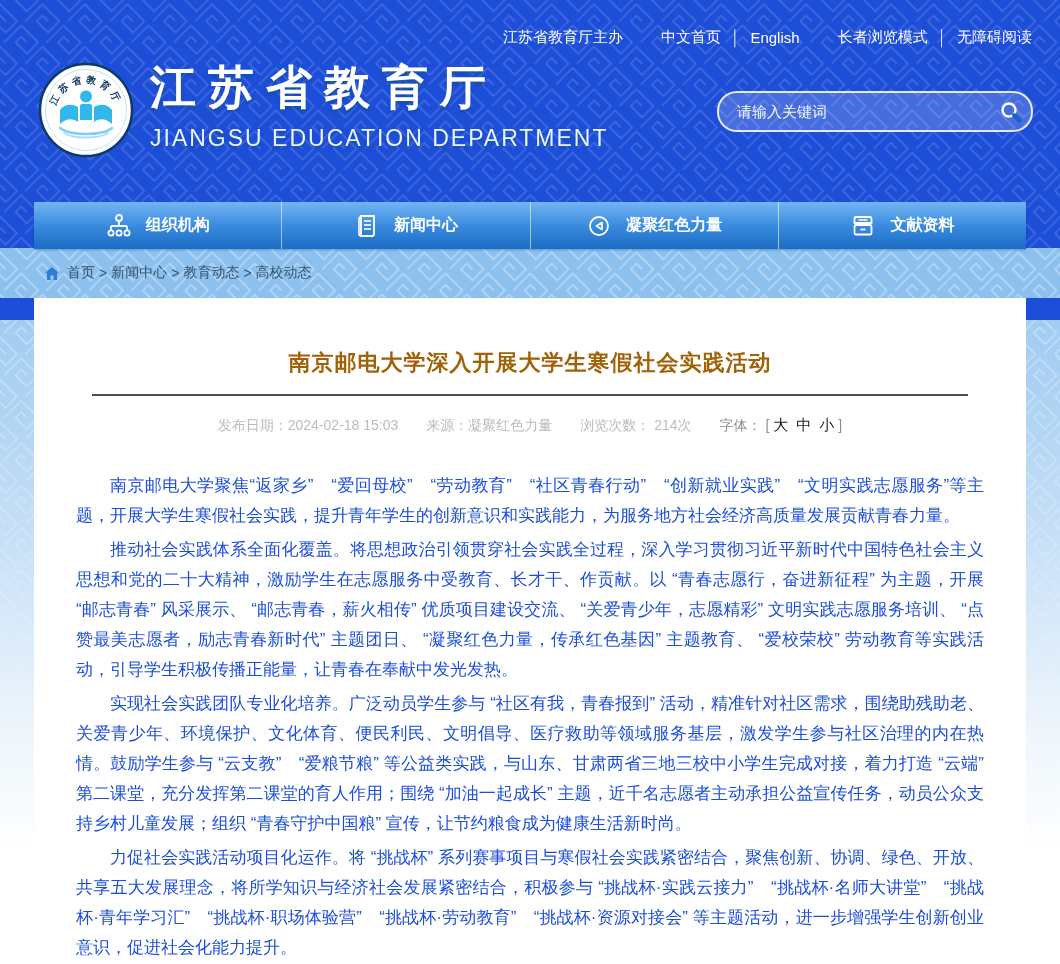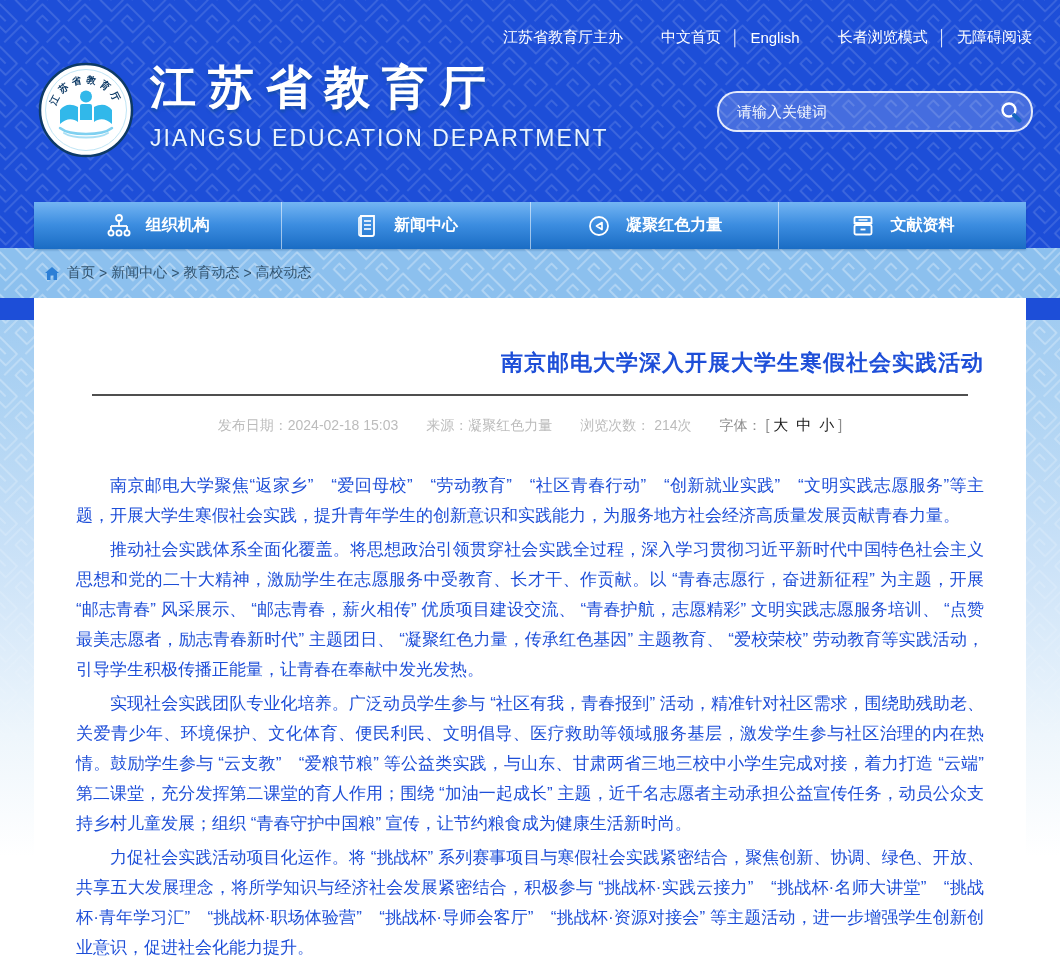--- a/index.html
+++ b/index.html
@@ -47,21 +47,21 @@
   .crumb-band{position:absolute;left:0;top:248px;width:1060px;height:50px;background:#8cc0ee;padding-left:16px;}
   .crumb{position:absolute;left:34px;top:0;width:992px;height:100%;display:flex;align-items:center;
     padding-left:10px;box-sizing:border-box;color:#33536e;font-size:14px;z-index:2;}
   .crumb .bc{cursor:pointer;}
   .crumb .bsep{margin:0 4px;}
   .crumb svg{margin-right:7px;}
 
   
   .card{position:absolute;left:34px;top:298px;width:992px;height:666px;background:#fff;z-index:2;
     box-sizing:border-box;padding:0 42px;}
-  .art-title{margin-top:50px;text-align:right;font-size:22px;font-weight:600;color:#1d4ed8;
+  .art-title{margin-top:50px;text-align:center;font-size:22px;font-weight:600;color:#a16207;
     letter-spacing:1px;}
   .title-rule{width:876px;height:2px;background:#4f4f4f;margin:16px auto 0;}
   .meta{margin-top:20px;display:flex;justify-content:center;align-items:center;gap:28px;
     font-size:14px;color:#bcbcbc;}
   .meta .seg{white-space:nowrap;}
   .meta .fontsize{color:#8d8d8d;}
   .meta .fs{color:#1a1a1a;cursor:pointer;margin:0 4px;font-size:15px;}
   .body-text{margin-top:36px;font-size:17px;line-height:30px;color:#1d4ed8;text-align:justify;}
   .body-text p{margin:0 0 4px;text-indent:2em;}
 </style>
@@ -211,19 +211,19 @@
       <span class="seg">发布日期：2024-02-18 15:03</span>
       <span class="seg">来源：凝聚红色力量</span>
       <span class="seg">浏览次数： 214次</span>
       <span class="seg fontsize">
         <span>字体： [</span><span class="fs">大</span><span class="fs">中</span><span class="fs">小</span><span>]</span>
       </span>
     </div>
 
     <div class="body-text">
       <p>南京邮电大学聚焦“返家乡”　“爱回母校”　“劳动教育”　“社区青春行动”　“创新就业实践”　“文明实践志愿服务”等主题，开展大学生寒假社会实践，提升青年学生的创新意识和实践能力，为服务地方社会经济高质量发展贡献青春力量。</p>
-      <p>推动社会实践体系全面化覆盖。将思想政治引领贯穿社会实践全过程，深入学习贯彻习近平新时代中国特色社会主义思想和党的二十大精神，激励学生在志愿服务中受教育、长才干、作贡献。以 “青春志愿行，奋进新征程” 为主题，开展 “邮志青春” 风采展示、 “邮志青春，薪火相传” 优质项目建设交流、 “青春护航，志愿精彩” 文明实践志愿服务培训、 “点赞最美志愿者，励志青春新时代” 主题团日、 “凝聚红色力量，传承红色基因” 主题教育、 “爱校荣校” 劳动教育等实践活动，引导学生积极传播正能量，让青春在奉献中发光发热。</p>
+      <p>推动社会实践体系全面化覆盖。将思想政治引领贯穿社会实践全过程，深入学习贯彻习近平新时代中国特色社会主义思想和党的二十大精神，激励学生在志愿服务中受教育、长才干、作贡献。以 “青春志愿行，奋进新征程” 为主题，开展 “邮志青春” 风采展示、 “邮志青春，薪火相传” 优质项目建设交流、 “关爱青少年，志愿精彩” 文明实践志愿服务培训、 “点赞最美志愿者，励志青春新时代” 主题团日、 “凝聚红色力量，传承红色基因” 主题教育、 “爱校荣校” 劳动教育等实践活动，引导学生积极传播正能量，让青春在奉献中发光发热。</p>
       <p>实现社会实践团队专业化培养。广泛动员学生参与 “社区有我，青春报到” 活动，精准针对社区需求，围绕助残助老、关爱青少年、环境保护、文化体育、便民利民、文明倡导、医疗救助等领域服务基层，激发学生参与社区治理的内在热情。鼓励学生参与 “云支教”　“爱粮节粮” 等公益类实践，与山东、甘肃两省三地三校中小学生完成对接，着力打造 “云端” 第二课堂，充分发挥第二课堂的育人作用；围绕 “加油一起成长” 主题，近千名志愿者主动承担公益宣传任务，动员公众支持乡村儿童发展；组织 “青春守护中国粮” 宣传，让节约粮食成为健康生活新时尚。</p>
-      <p>力促社会实践活动项目化运作。将 “挑战杯” 系列赛事项目与寒假社会实践紧密结合，聚焦创新、协调、绿色、开放、共享五大发展理念，将所学知识与经济社会发展紧密结合，积极参与 “挑战杯·实践云接力”　“挑战杯·名师大讲堂”　“挑战杯·青年学习汇”　“挑战杯·职场体验营”　“挑战杯·导师会客厅”　“挑战杯·资源对接会” 等主题活动，进一步增强学生创新创业意识，促进社会化能力提升。</p>
+      <p>力促社会实践活动项目化运作。将 “挑战杯” 系列赛事项目与寒假社会实践紧密结合，聚焦创新、协调、绿色、开放、共享五大发展理念，将所学知识与经济社会发展紧密结合，积极参与 “挑战杯·实践云接力”　“挑战杯·名师大讲堂”　“挑战杯·青年学习汇”　“挑战杯·职场体验营”　“挑战杯·劳动教育”　“挑战杯·资源对接会” 等主题活动，进一步增强学生创新创业意识，促进社会化能力提升。</p>
     </div>
   </div>
 
 </div>
 
 </body></html>

